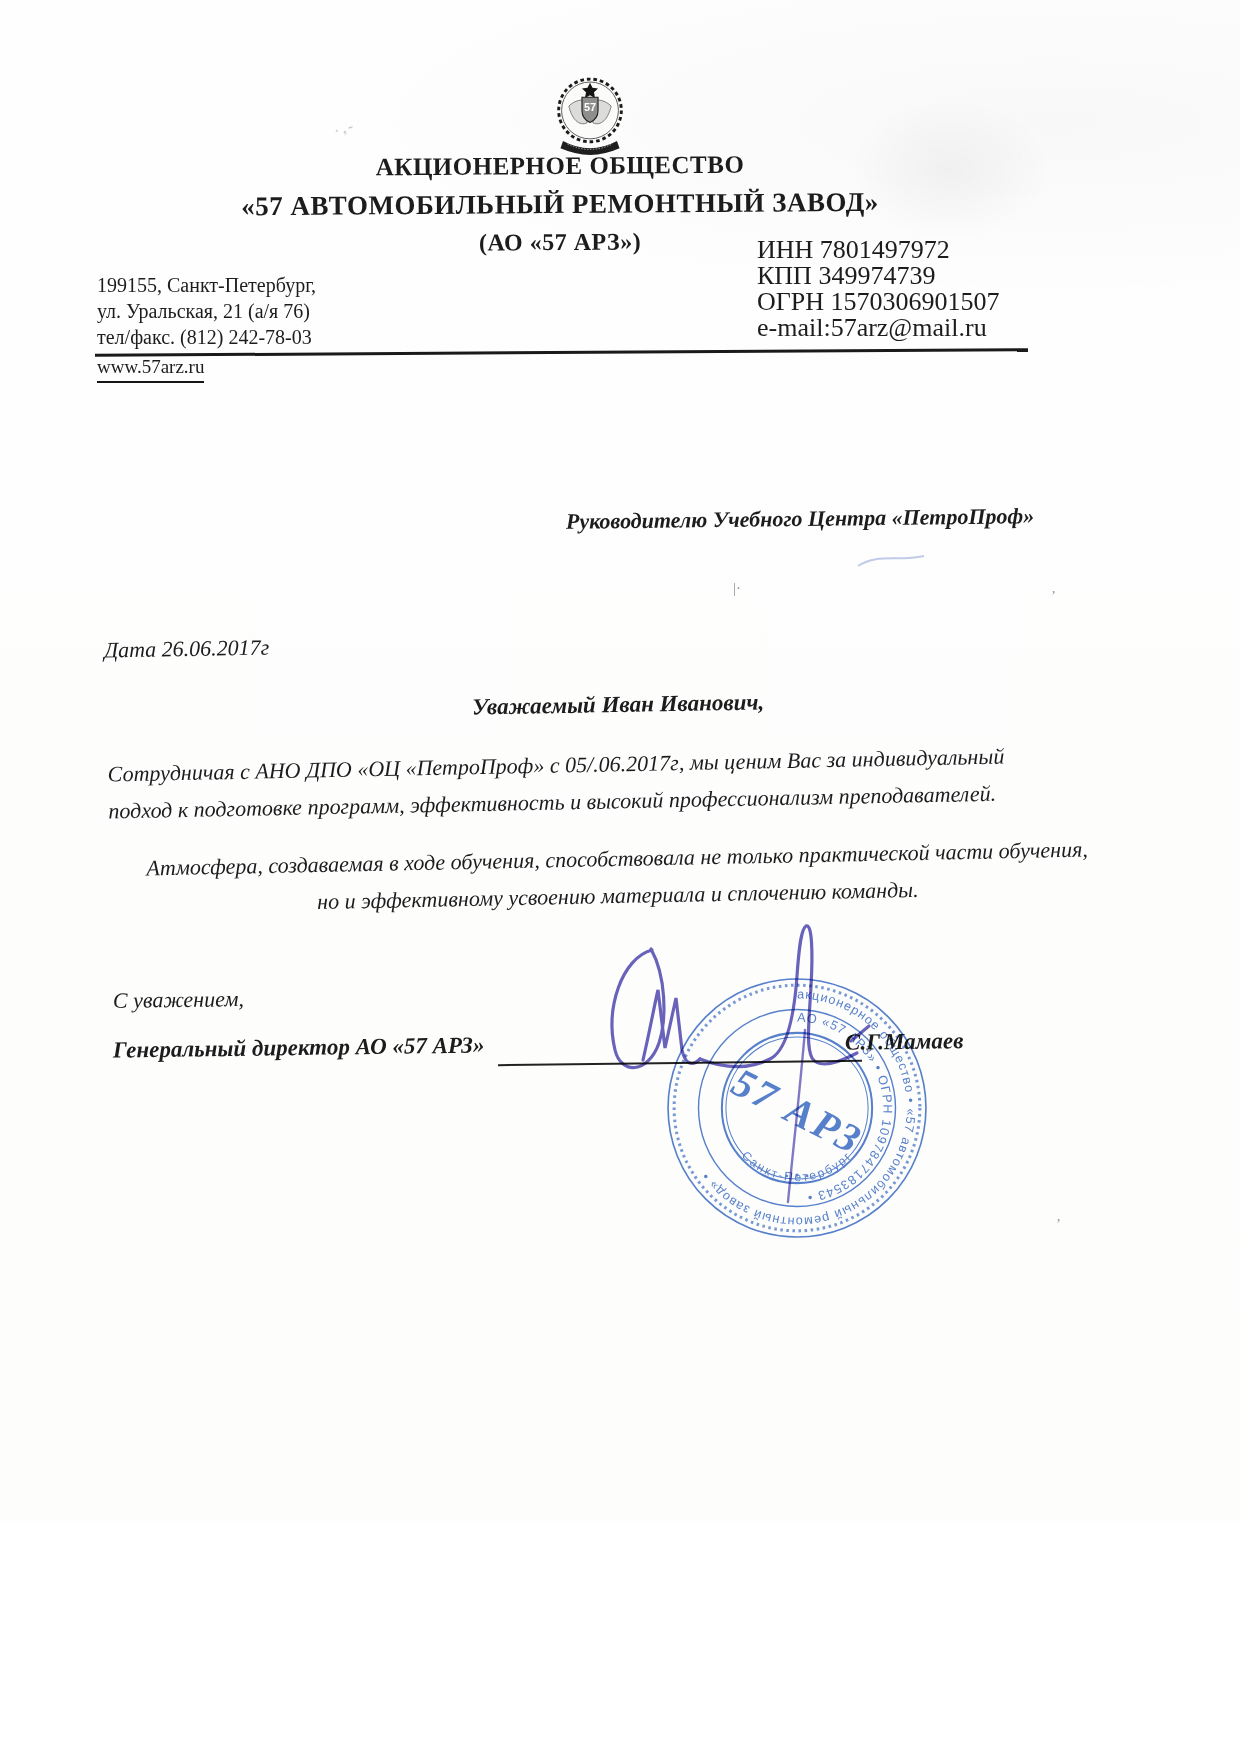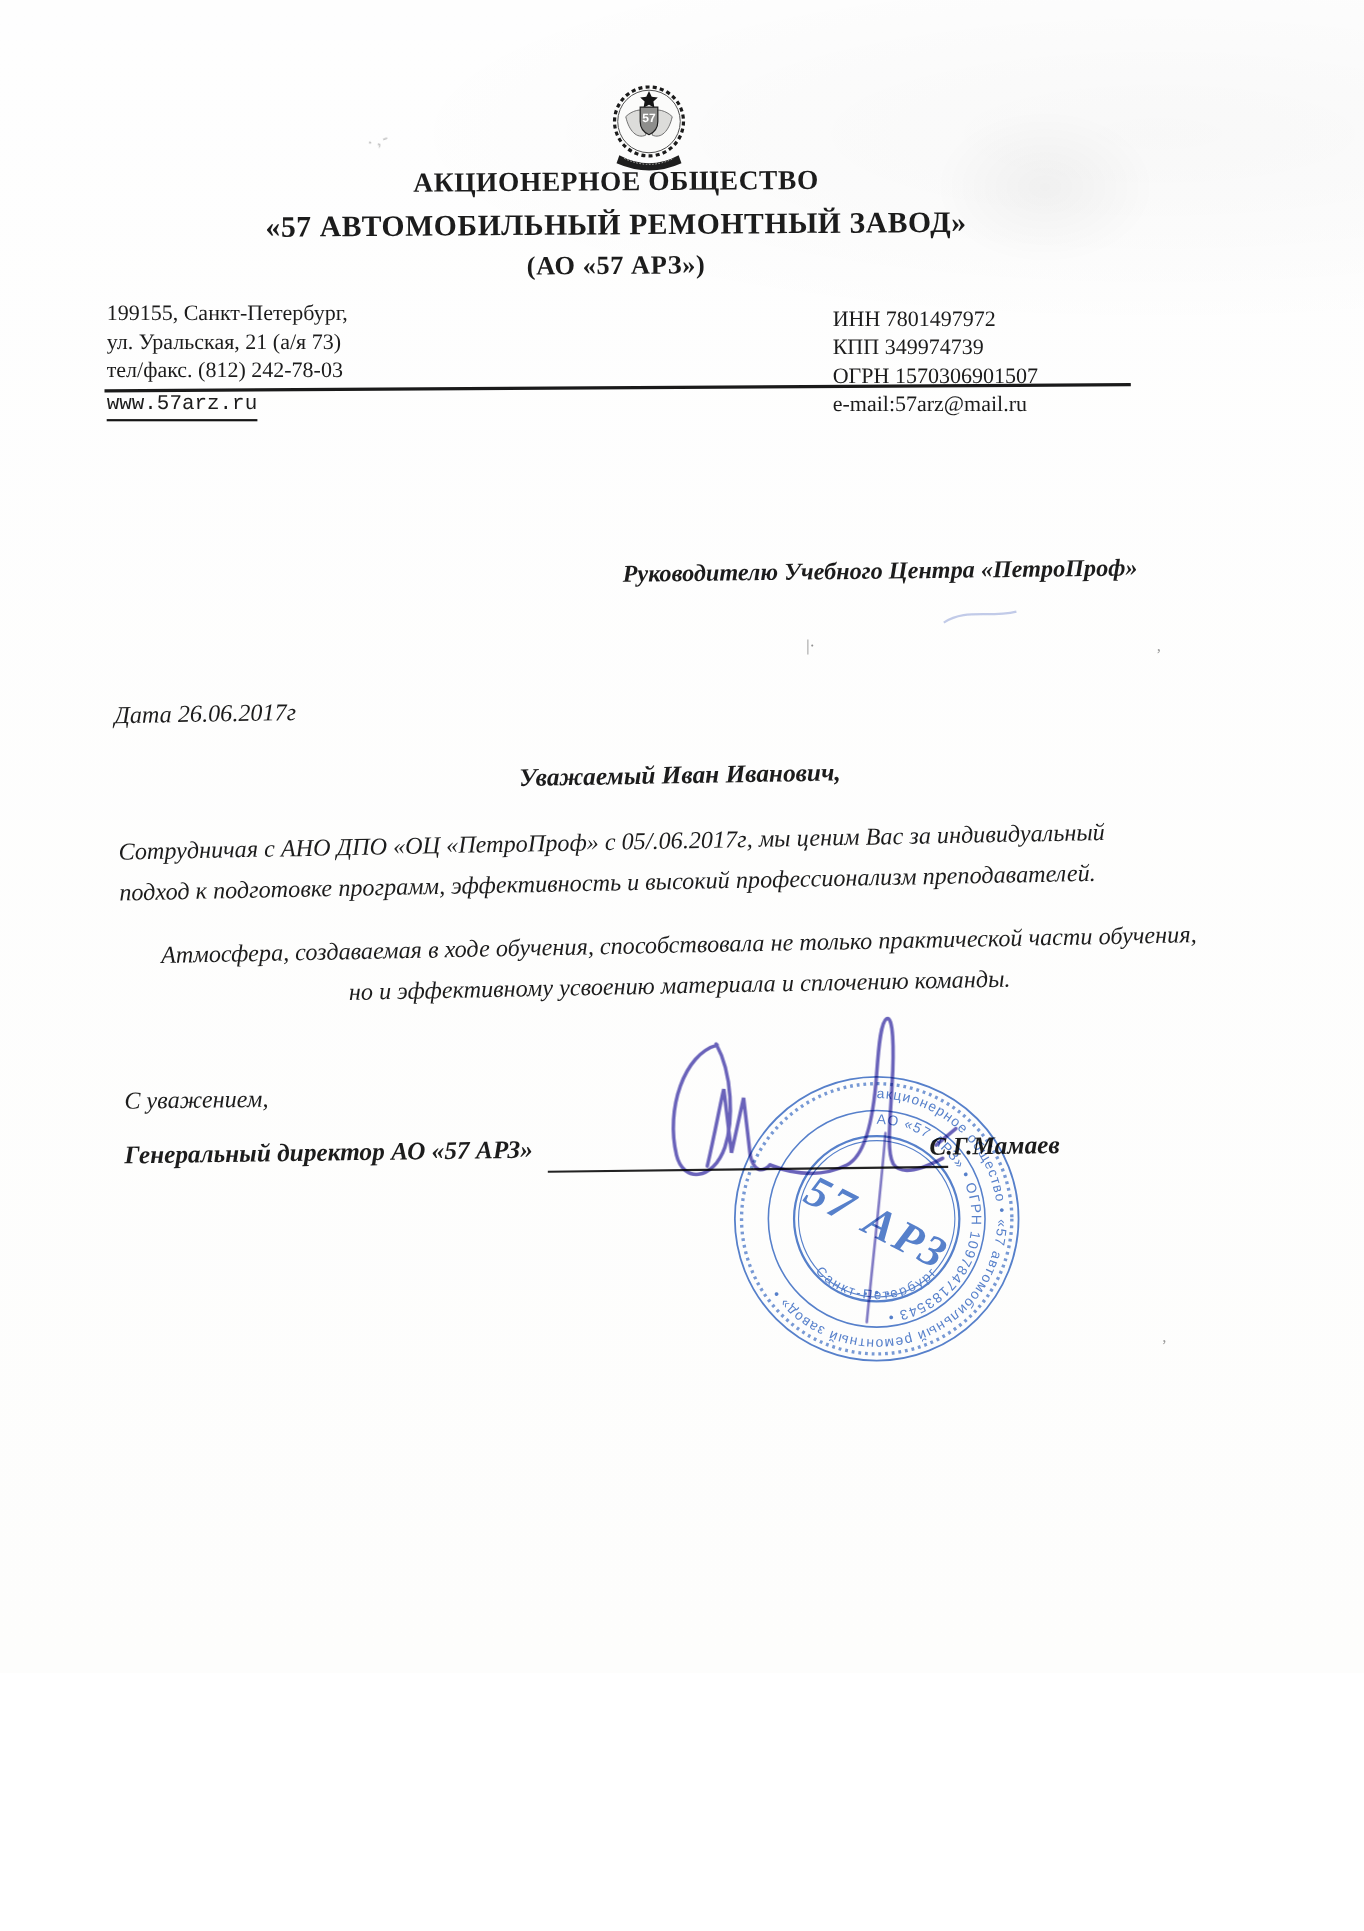--- a/index.html
+++ b/index.html
@@ -11,22 +11,22 @@
     font-family:"Liberation Serif", serif;color:#1c1c1c;
   }
   .abs{position:absolute;}
   .b{font-weight:bold;}
   .i{font-style:italic;}
   .hdr-block{left:0;width:1120px;text-align:center;letter-spacing:.5px;}
   .hdr1{top:152px;font-size:25px;transform:rotate(-.4deg);}
   .hdr2{top:189px;font-size:27px;transform:rotate(-.4deg);}
   .hdr3{top:229px;font-size:24px;transform:rotate(-.4deg);}
   .contacts-left{left:97px;top:248px;font-size:20px;line-height:26px;margin-top:24px;}
-  .website{display:inline-block;margin-top:4px;font-family:Liberation Mono, monospace;font-size:19px;border-bottom:2px solid #151515;padding-bottom:1px;}
-  .contacts-right{left:757px;top:237px;font-size:20px;line-height:26px;margin-top:40px;}
+  .website{display:inline-block;margin-top:4px;font-family:Liberation Serif, serif;font-size:19px;border-bottom:2px solid #151515;padding-bottom:1px;}
+  .contacts-right{left:757px;top:237px;font-size:26px;line-height:26px;}
   .rule{left:95px;top:351px;width:933px;height:3px;background:#1a1a1a;transform:rotate(-.35deg);}
   .addressee{right:206px;top:506px;font-size:22px;transform:rotate(-.7deg);}
   .dateline{left:104px;top:636px;font-size:22px;transform:rotate(-1deg);}
   .salutation{left:472px;top:692px;font-size:23px;transform:rotate(-1deg);}
   .para1{left:108px;top:746px;width:950px;font-size:22px;line-height:37px;transform:rotate(-1.15deg);}
   .para2{left:135px;top:840px;width:965px;font-size:22px;line-height:37px;text-align:center;transform:rotate(-1.15deg);}
   .closing{left:113px;top:987px;font-size:22px;transform:rotate(-.8deg);}
   .signer-title{left:113px;top:1035px;font-size:23px;transform:rotate(-.8deg);}
   .sig-line{left:498px;top:1062px;width:364px;height:2px;background:#222;transform:rotate(-.7deg);}
   .signer-name{left:845px;top:1029px;font-size:23px;transform:rotate(-.8deg);}
@@ -58,21 +58,21 @@
       <path d="M24 96 q31 15 62 0" fill="none" stroke="#cfcfcd" stroke-width="1" stroke-dasharray="2 2"></path>
     </svg>
   </div>
 
   <div class="abs hdr-block hdr1 b">АКЦИОНЕРНОЕ ОБЩЕСТВО</div>
   <div class="abs hdr-block hdr2 b">«57  АВТОМОБИЛЬНЫЙ РЕМОНТНЫЙ ЗАВОД»</div>
   <div class="abs hdr-block hdr3 b">(АО «57 АРЗ»)</div>
 
   <div class="abs contacts-left">
     <div>199155, Санкт-Петербург,</div>
-    <div>ул. Уральская, 21  (а/я 73)</div>
+    <div>ул. Уральская, 21  (а/я 76)</div>
     <div>тел/факс. (812) 242-78-03</div>
     <div><span class="website">www.57arz.ru</span></div>
   </div>
 
   <div class="abs contacts-right">
     <div>ИНН 7801497972</div>
     <div>КПП 349974739</div>
     <div>ОГРН 1570306901507</div>
     <div>e-mail:57arz@mail.ru</div>
   </div>

